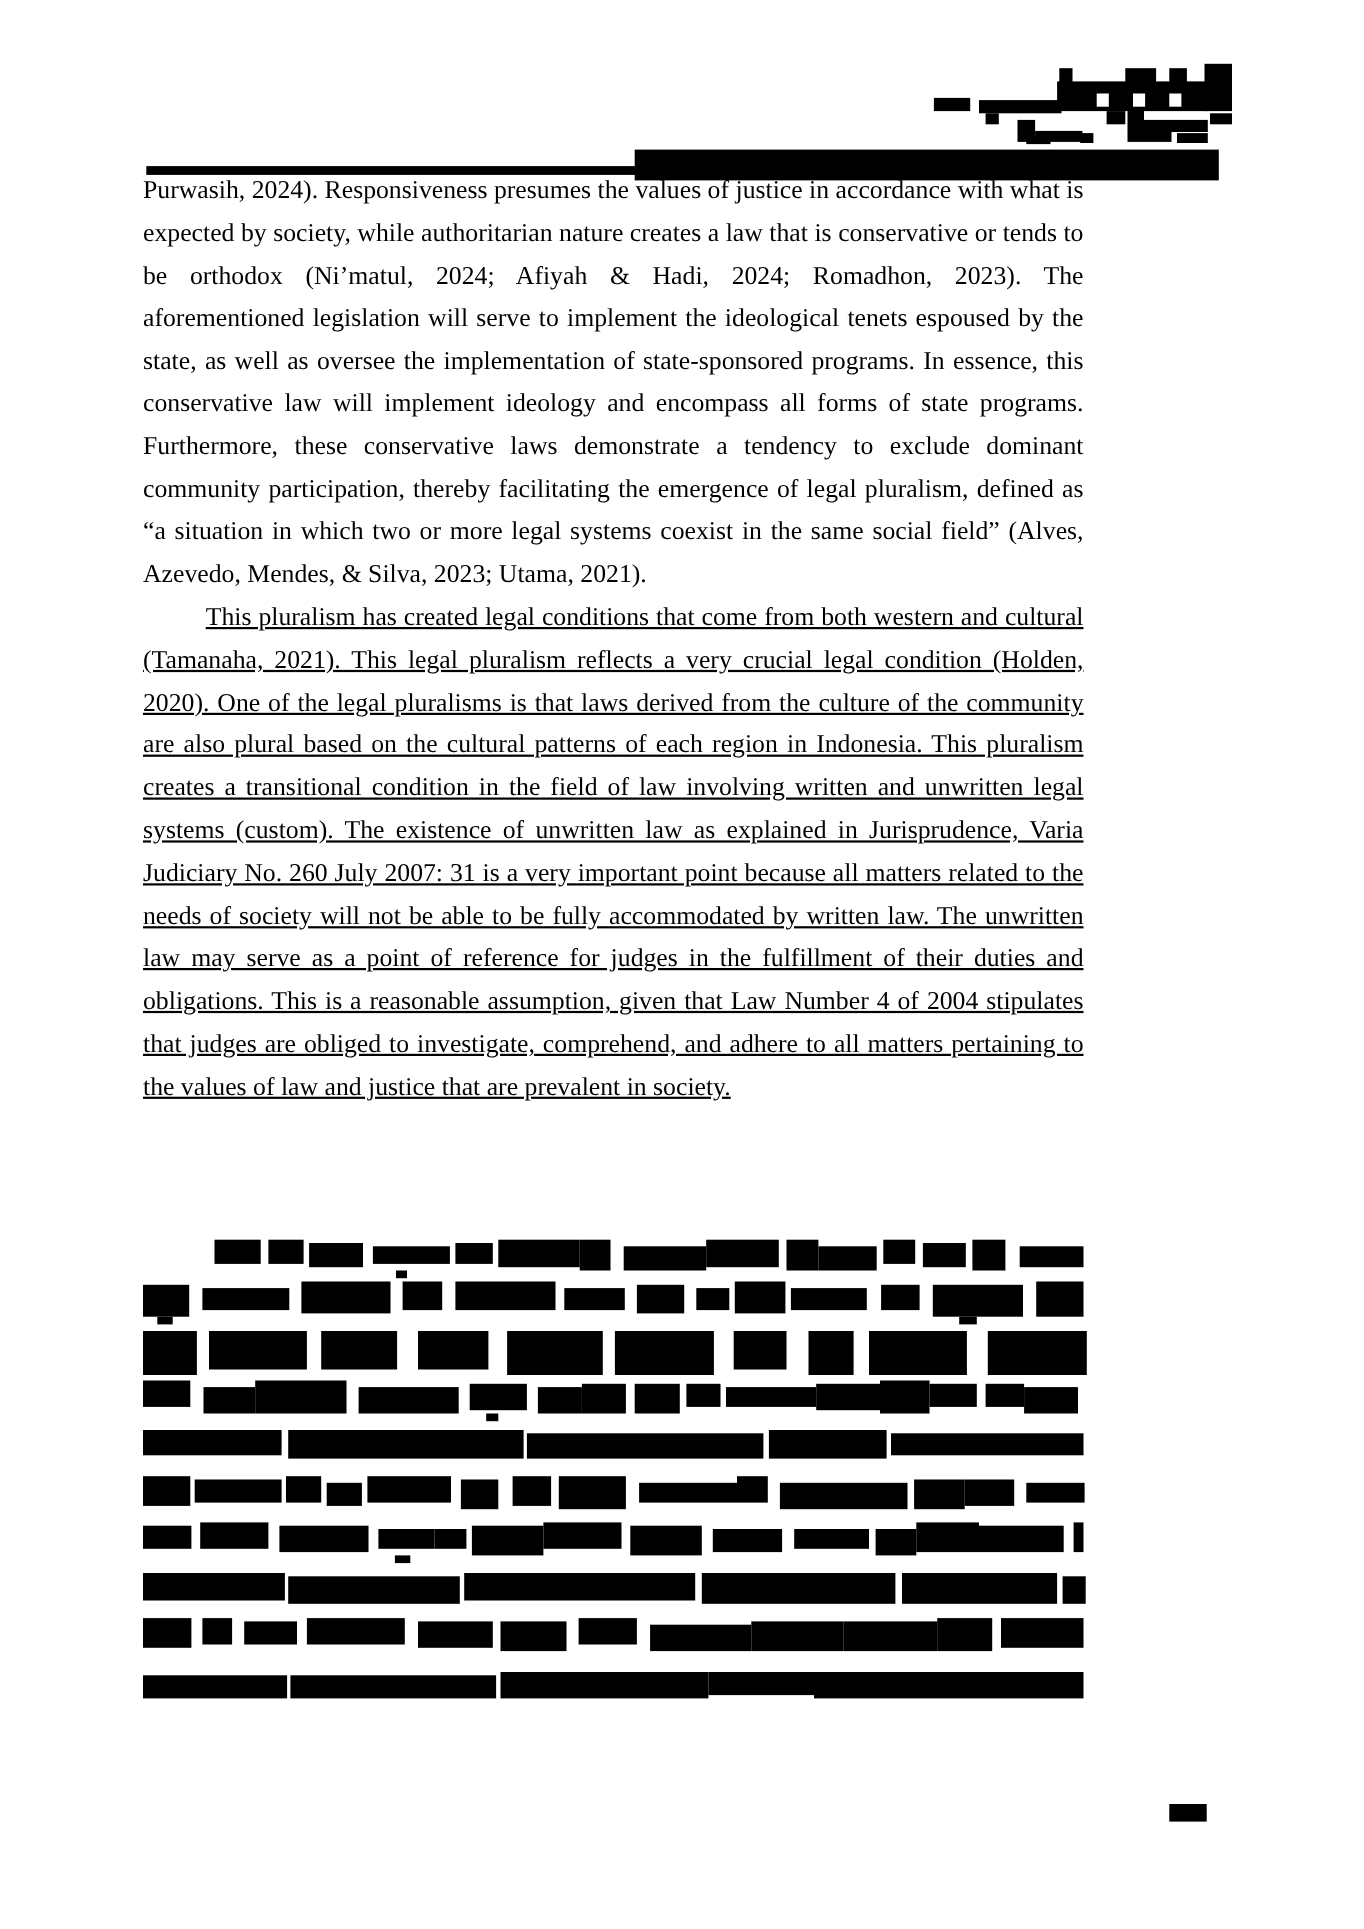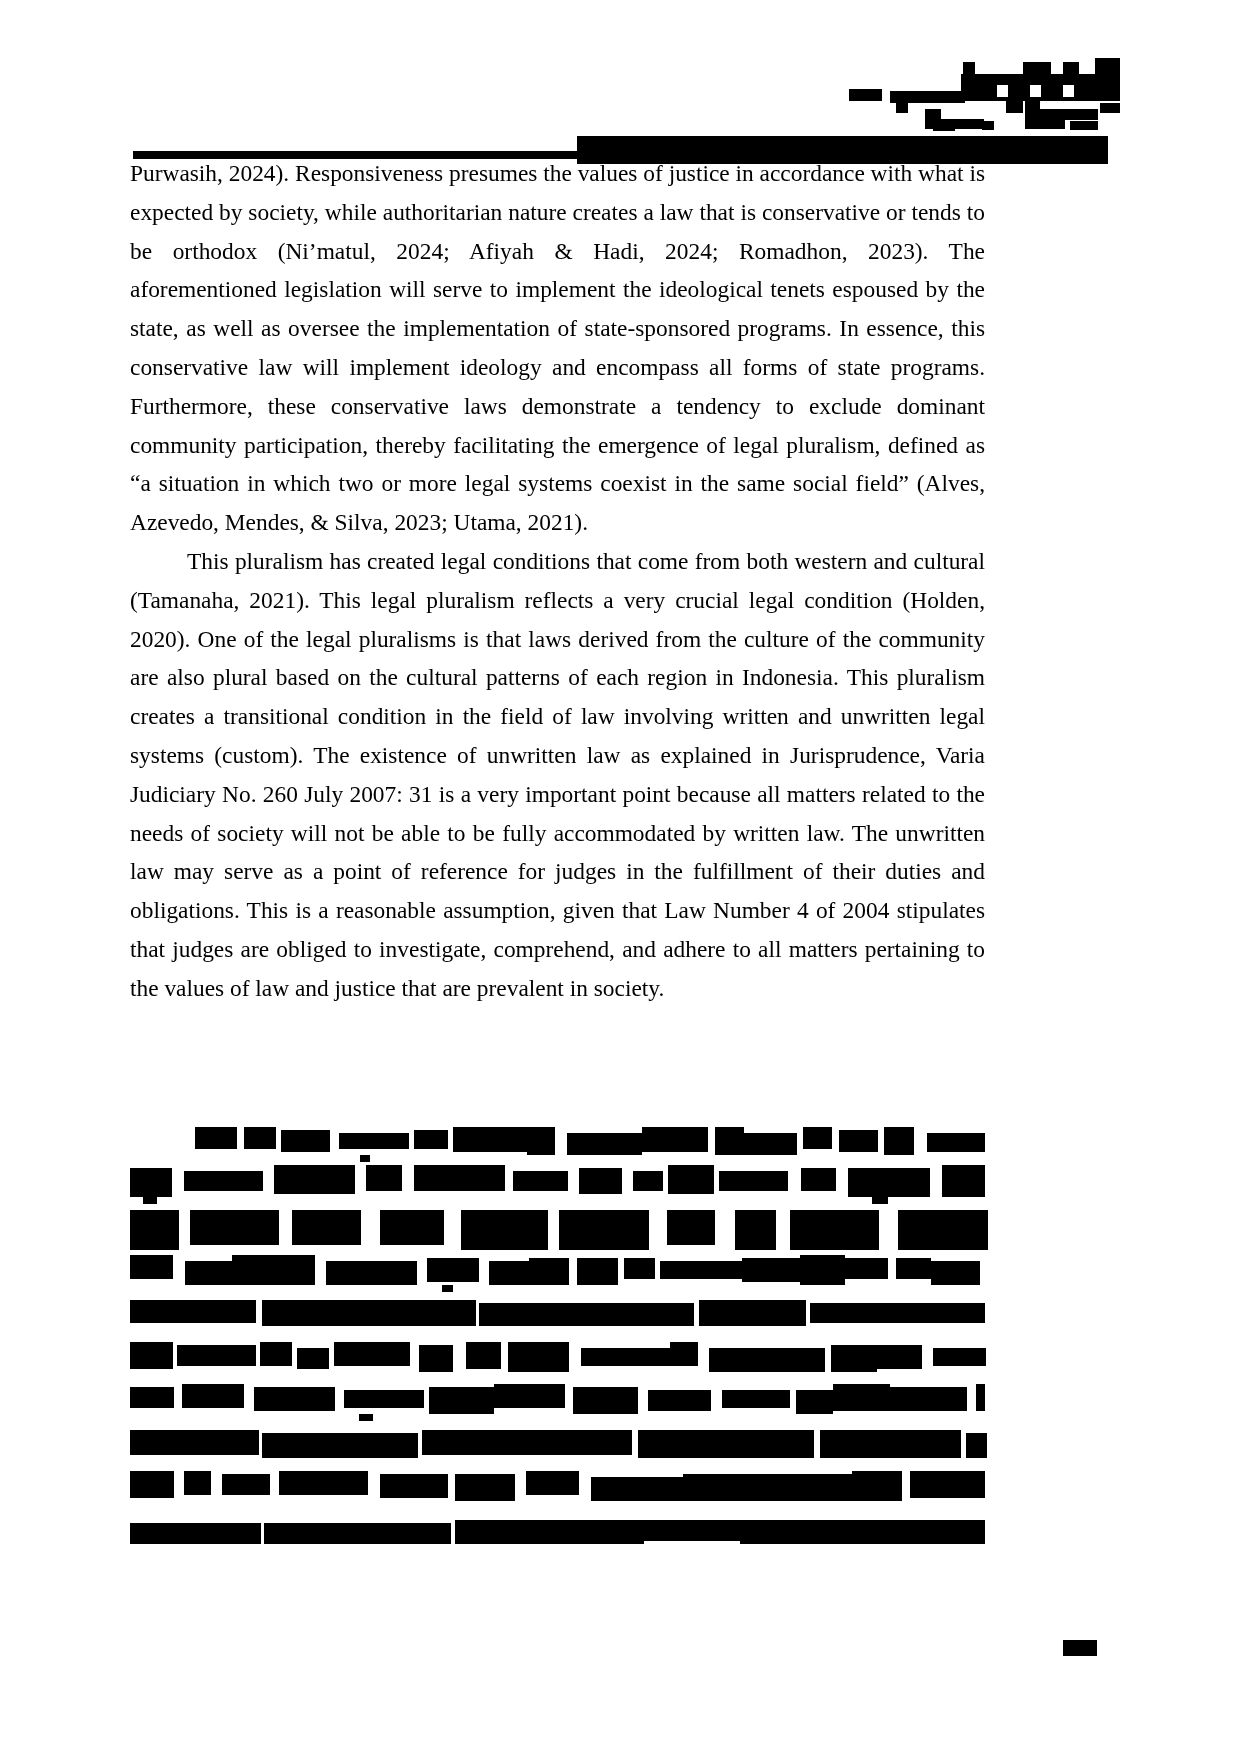--- a/index.html
+++ b/index.html
@@ -16,21 +16,21 @@
   .rect.white{background:#fff;}
   .body-text{
     position:absolute;
     left:130px;top:154px;width:855px;
     font-size:23.4px;
     line-height:38.8px;
     color:#000;
     text-align:justify;
   }
   .body-text p{margin:0;padding:0;}
-  .para-indent{text-indent:57px;}
+  .para-indent{text-indent:57px;text-decoration:underline;}
   .redact-line{position:absolute;}
   .redact-line i{position:absolute;background:#000;display:block;}
 </style>
 </head>
 <body>
 
 <div class="page" id="page">
 
   <div class="layer" id="headerLayer">
       <div class="rect" style="left: 963px; top: 62px; width: 12px; height: 13px;"></div>

